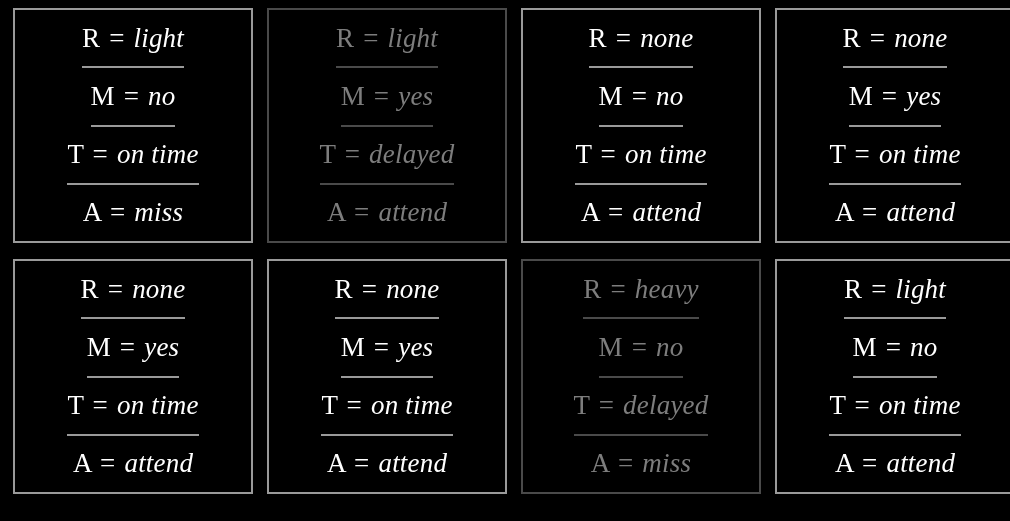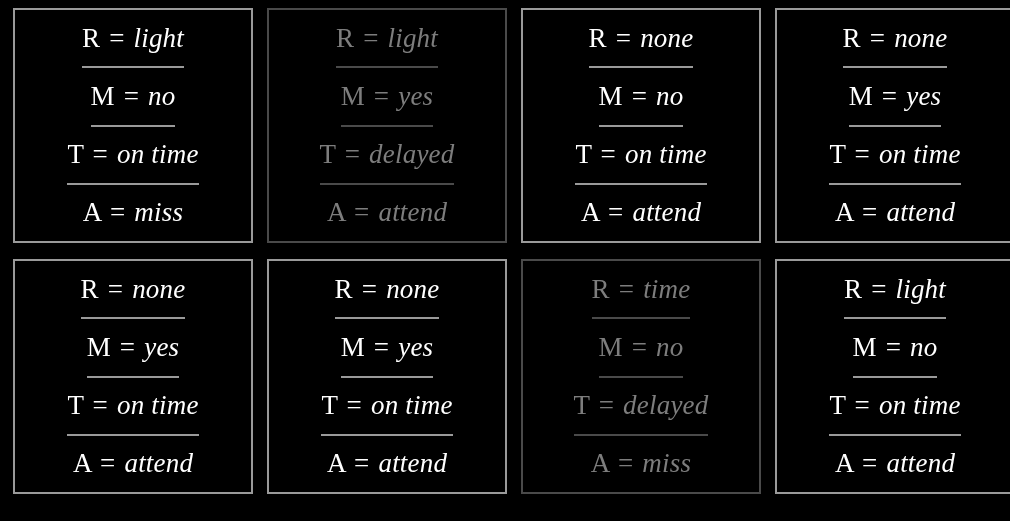--- a/index.html
+++ b/index.html
@@ -152,21 +152,21 @@
       </div>
       <div class="row">
         <span class="txt"><span class="var">T</span> <span class="eq">=</span> <span class="val">on time</span></span>
       </div>
       <div class="row">
         <span class="txt"><span class="var">A</span> <span class="eq">=</span> <span class="val">attend</span></span>
       </div>
     </div>
     <div class="card dim">
       <div class="row">
-        <span class="txt"><span class="var">R</span> <span class="eq">=</span> <span class="val">time</span></span>
+        <span class="txt"><span class="var">R</span> <span class="eq">=</span> <span class="val">heavy</span></span>
       </div>
       <div class="row">
         <span class="txt"><span class="var">M</span> <span class="eq">=</span> <span class="val">no</span></span>
       </div>
       <div class="row">
         <span class="txt"><span class="var">T</span> <span class="eq">=</span> <span class="val">delayed</span></span>
       </div>
       <div class="row">
         <span class="txt"><span class="var">A</span> <span class="eq">=</span> <span class="val">miss</span></span>
       </div>

